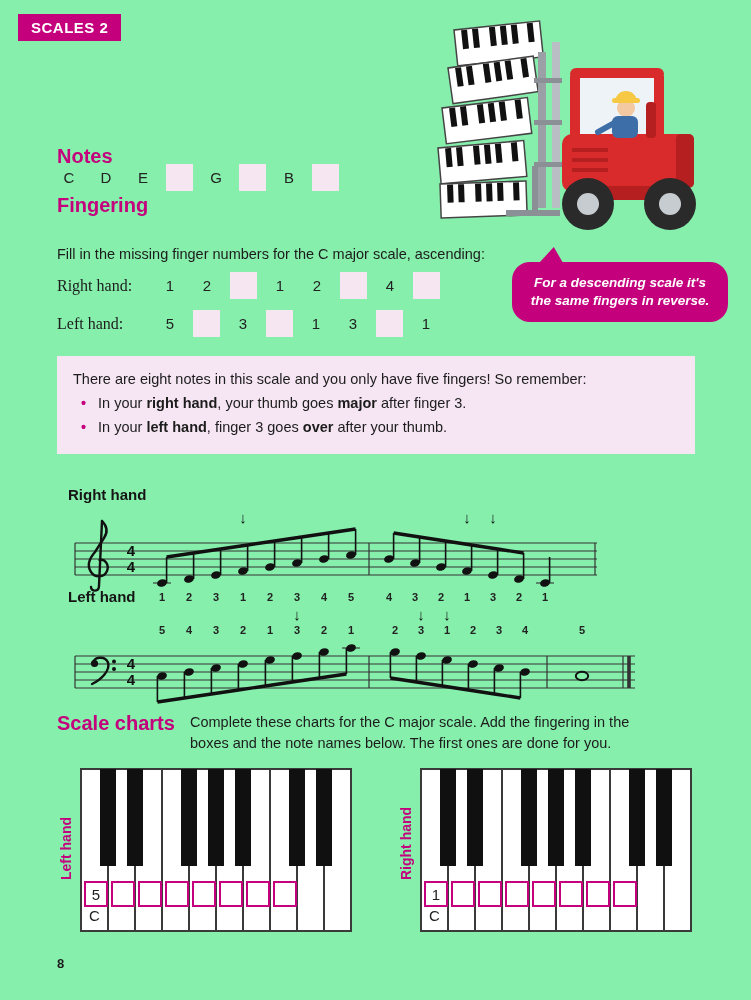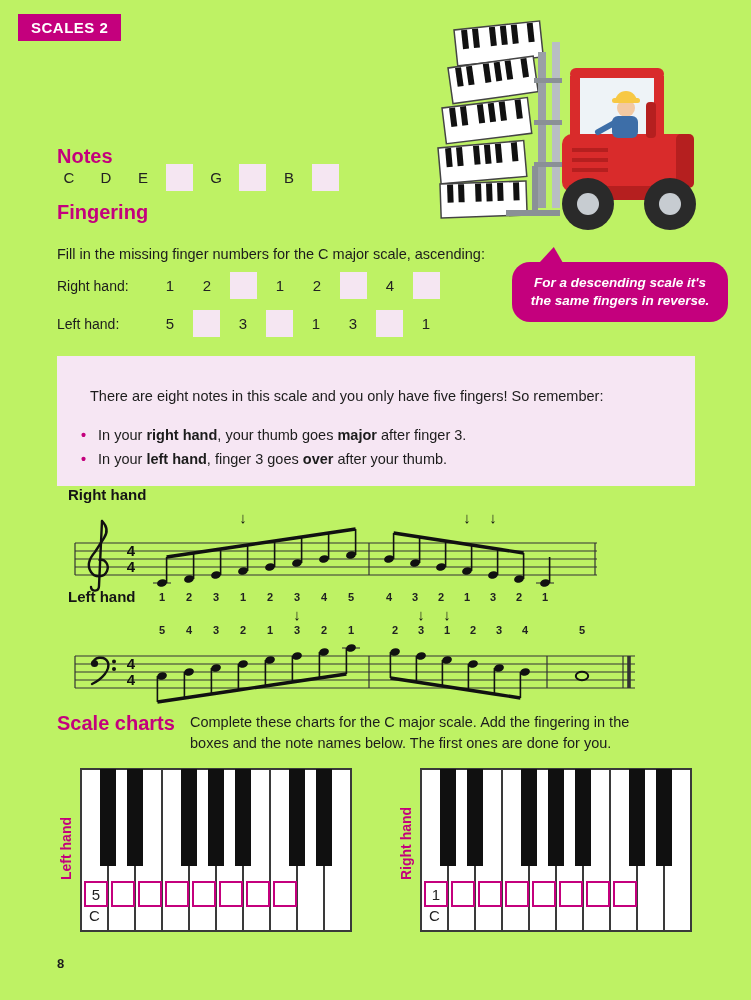--- a/index.html
+++ b/index.html
@@ -1,42 +1,42 @@
 <!DOCTYPE html>
 <html><head>
 <meta charset="utf-8">
 <style>
   html,body{margin:0;padding:0;background:#e8e8e8;}
-  .page{position:relative;width:751px;height:1000px;background:#bef264;overflow:hidden;
+  .page{position:relative;width:751px;height:1000px;background:#86efac;overflow:hidden;
         font-family:"Liberation Sans",sans-serif;color:#1c1c1c;}
   svg{font-family:"Liberation Sans",sans-serif;}
 
   .badge{position:absolute;left:18px;top:14px;background:#c4007d;color:#fff;
          font-size:15px;font-weight:bold;letter-spacing:.5px;padding:5px 13px;}
   .page-title{position:absolute;left:57px;top:48px;margin:0;font-size:35px;font-weight:800;color:#151515;}
 
   .sec-heading{position:absolute;margin:0;color:#c4007d;font-size:20px;font-weight:800;}
   .body-text{position:absolute;margin:0;font-size:14.5px;color:#1c1c1c;}
 
   .item-row{position:absolute;display:flex;align-items:center;gap:9px;}
-  .row-label{width:90px;font-size:14px;}
+  .row-label{width:90px;font-size:16px;font-family:Liberation Serif, serif;}
   .cell-text{width:28px;height:27px;display:flex;align-items:center;justify-content:center;
              font-size:15px;color:#222;}
   .answer-box{width:27px;height:27px;background:#f5e6f2;}
 
   .speech-bubble{position:absolute;left:512px;top:262px;width:188px;background:#c4007d;color:#fff;
                  border-radius:18px;padding:12px 14px;font-size:13.5px;font-style:italic;font-weight:600;
                  text-align:center;line-height:1.35;}
   .speech-bubble:before{content:'';position:absolute;top:-15px;left:30px;width:0;height:0;
                  border-left:7px solid transparent;border-right:20px solid transparent;
                  border-bottom:18px solid #c4007d;transform:skewX(-28deg);}
 
   .info-box{position:absolute;left:57px;top:356px;width:606px;background:#f6e6f3;
             padding:13px 16px 14px 16px;font-size:14.5px;line-height:1.5;}
-  .info-box p{margin:17px;}
+  .info-box p{margin:0;}
   .bullet-row{display:flex;margin:2px 0 2px 8px;}
   .bullet{color:#c4007d;font-weight:bold;margin-right:12px;}
   .outro{margin-top:2px;}
   .arrow-glyph{font-weight:bold;font-size:17px;}
 
   .hand-label{position:absolute;font-size:15px;font-weight:bold;color:#151515;}
   .staff-svg{position:absolute;left:57px;}
 
   .charts-instruction{position:absolute;left:190px;top:712px;width:480px;margin:0;
                       font-size:14.5px;line-height:1.45;}
@@ -150,21 +150,21 @@
       <div class="cell-text">C</div>
       <div class="cell-text">D</div>
       <div class="cell-text">E</div>
       <div class="answer-box"></div>
       <div class="cell-text">G</div>
       <div class="answer-box"></div>
       <div class="cell-text">B</div>
       <div class="answer-box"></div>
     </div>
 
-  <h2 class="sec-heading" style="left:57px;top:201px;">Fingering</h2>
+  <h2 class="sec-heading" style="left:57px;top:194px;">Fingering</h2>
   <p class="body-text" style="left:57px;top:246px;">Fill in the missing finger numbers for the C major scale, ascending:</p>
   <div class="item-row" style="left:57px;top:272px;">
     <span class="row-label">Right hand:</span>
     <div class="item-row" style="position:static;">
         <div class="cell-text">1</div>
         <div class="cell-text">2</div>
         <div class="answer-box"></div>
         <div class="cell-text">1</div>
         <div class="cell-text">2</div>
         <div class="answer-box"></div>

